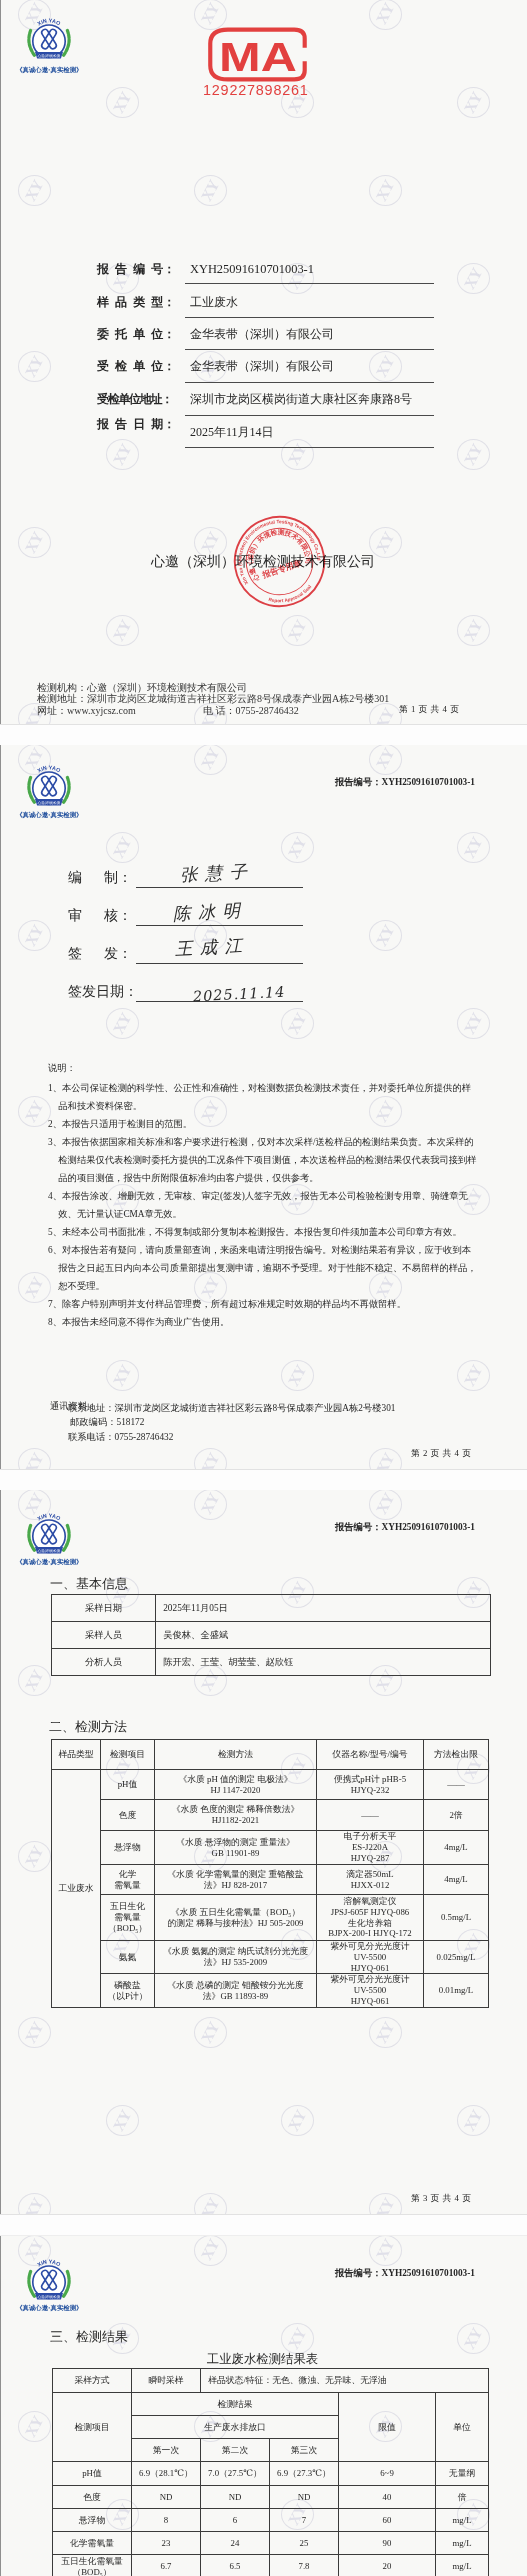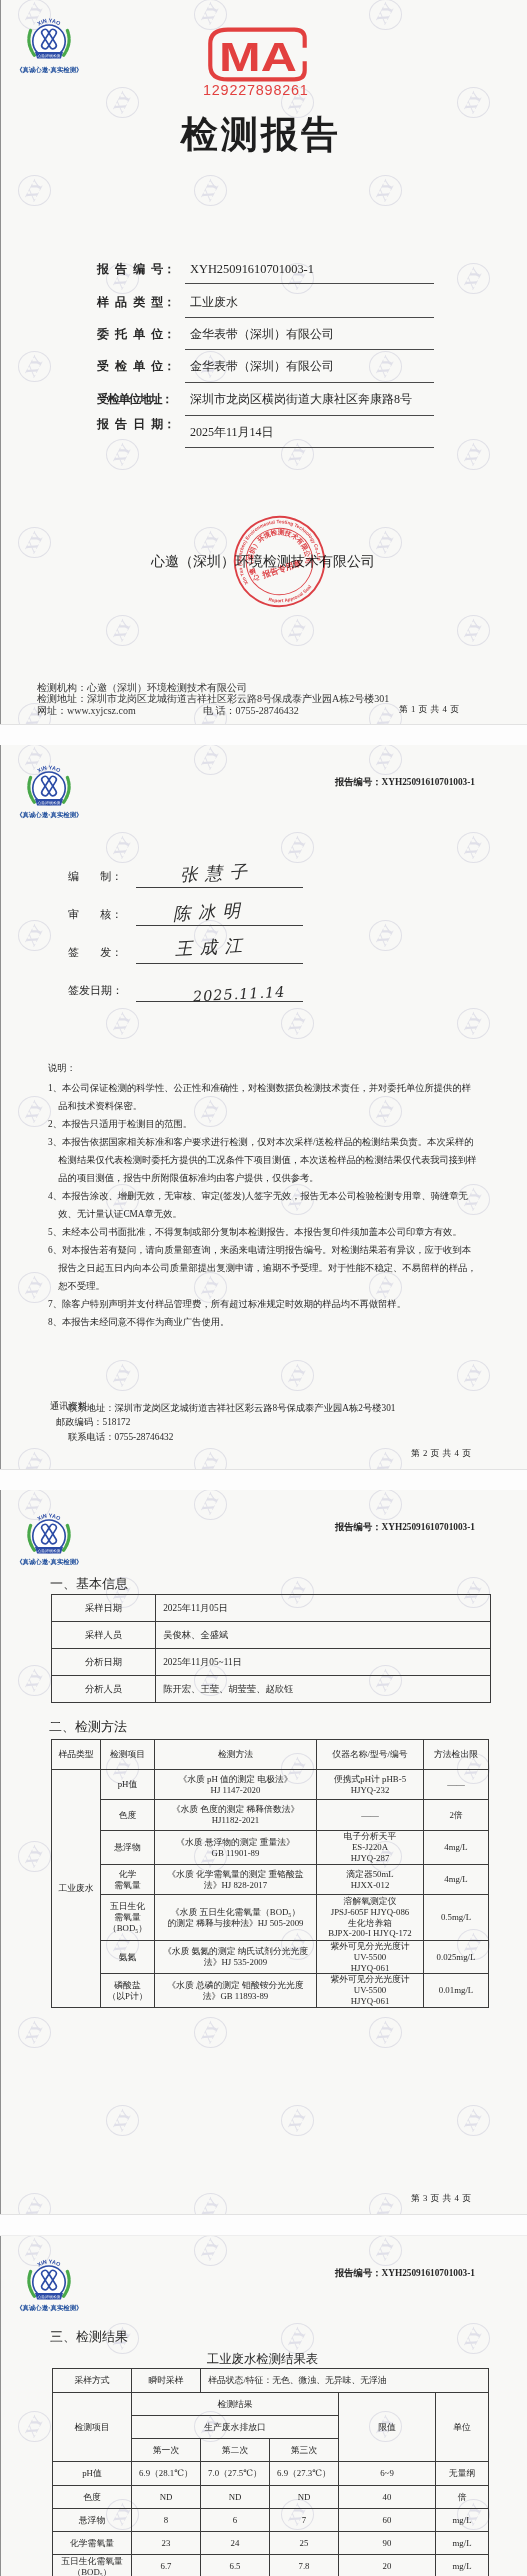--- a/index.html
+++ b/index.html
@@ -18,21 +18,21 @@
 .cma-num{position:absolute;left:202px;top:82px;font:14.4px "Liberation Sans",sans-serif;color:#e2403f;letter-spacing:0.8px;z-index:2;}
 .title{position:absolute;left:0;width:520px;top:110px;text-align:center;font-size:37px;font-weight:bold;letter-spacing:3.1px;color:#1e1e1e;z-index:2;}
 .f-label{position:absolute;left:96px;width:75px;font-size:12px;font-weight:bold;white-space:pre;word-spacing:3.1px;line-height:14.4px;z-index:2;}
 .f-label.compact{letter-spacing:-1.3px;}
 .f-value{position:absolute;left:189px;font-size:12px;line-height:14.4px;white-space:nowrap;z-index:2;}
 .f-line{position:absolute;left:184px;width:249px;height:0;border-top:0.8px solid #4a4a4a;z-index:2;}
 .company{position:absolute;left:0;width:524px;top:553px;text-align:center;font-size:14px;z-index:2;}
 .seal{position:absolute;width:95px;height:95px;z-index:3;opacity:.88;mix-blend-mode:multiply;}
 .foot{position:absolute;left:36px;font-size:10px;white-space:pre;color:#333;z-index:2;}
 
-.s-label{position:absolute;left:67px;font-size:11px;white-space:pre;word-spacing:18.5px;z-index:2;}
+.s-label{position:absolute;left:67px;font-size:14px;white-space:pre;word-spacing:18.5px;z-index:2;}
 .s-line{position:absolute;left:135px;width:167px;height:0;border-top:0.8px solid #3f3f3f;z-index:2;}
 .sig{position:absolute;font:italic 17.5px "DejaVu Serif",serif;color:#2b2b2b;letter-spacing:7.2px;white-space:nowrap;z-index:3;transform:rotate(-3deg);}
 .sig.date{font-size:14.4px;letter-spacing:1px;}
 .notes-title{position:absolute;left:47px;top:317px;font-size:9.3px;z-index:2;}
 .notes{position:absolute;left:47px;top:334px;width:429px;font-size:9.3px;line-height:18px;z-index:2;}
 .notes div{padding-left:10.3px;text-indent:-10.3px;}
 .contact{position:absolute;font-size:9.3px;font-weight:normal;white-space:nowrap;z-index:2;}
 
 table{position:absolute;border-collapse:collapse;table-layout:fixed;font-size:8.8px;z-index:2;margin-left:8px;}
 td,th{border:0.8px solid #3b3b3b;text-align:center;vertical-align:middle;padding:0 2.1px;line-height:10.8px;white-space:pre-line;font-weight:normal;}
@@ -140,21 +140,20 @@
     <path d="M24,76 L76,76 L72,88 L28,88 Z" fill="#2b4ba6"></path>
     <text x="50" y="85" font-size="6.5" fill="#fff" text-anchor="middle">心邀|环境|检测</text>
   </svg>
   <div class="tagline" style="top:66px">《真诚心邀·真实检测》</div>
 
   <svg class="cma" viewBox="0 0 200 106">
     <path d="M190,40 L190,22 Q190,5 170,5 L42,5 Q8,5 8,32 L8,74 Q8,101 42,101 L170,101 Q190,101 190,84 L190,66" fill="none" stroke="#e2403f" stroke-width="8"></path>
     <text x="100" y="84" text-anchor="middle" font-size="78" font-weight="bold" fill="#e2403f" font-family="Liberation Sans, sans-serif" textLength="150" lengthAdjust="spacingAndGlyphs">MA</text>
   </svg>
   <div class="cma-num">129227898261</div>
-  <div class="title">检测报告</div>
 
   <div class="f-label" style="top:262px">报 告 编 号：</div>
   <div class="f-value" style="top:262px;font-size:12.4px">XYH25091610701003-1</div>
   <div class="f-line" style="top:283px"></div>
 
   <div class="f-label" style="top:295px">样 品 类 型：</div>
   <div class="f-value" style="top:295px">工业废水</div>
   <div class="f-line" style="top:317px"></div>
 
   <div class="f-label" style="top:327px">委 托 单 位：</div>
@@ -322,21 +321,21 @@
     <div>3、本报告依据国家相关标准和客户要求进行检测，仅对本次采样/送检样品的检测结果负责。本次采样的检测结果仅代表检测时委托方提供的工况条件下项目测值，本次送检样品的检测结果仅代表我司接到样品的项目测值，报告中所附限值标准均由客户提供，仅供参考。</div>
     <div>4、本报告涂改、增删无效，无审核、审定(签发)人签字无效，报告无本公司检验检测专用章、骑缝章无效、无计量认证CMA章无效。</div>
     <div>5、未经本公司书面批准，不得复制或部分复制本检测报告。本报告复印件须加盖本公司印章方有效。</div>
     <div>6、对本报告若有疑问，请向质量部查询，来函来电请注明报告编号。对检测结果若有异议，应于收到本报告之日起五日内向本公司质量部提出复测申请，逾期不予受理。对于性能不稳定、不易留样的样品，恕不受理。</div>
     <div>7、除客户特别声明并支付样品管理费，所有超过标准规定时效期的样品均不再做留样。</div>
     <div>8、本报告未经同意不得作为商业广告使用。</div>
   </div>
 
   <div class="contact" style="top:655px;left:49px;font-weight:normal">通讯资料：</div>
   <div class="contact" style="top:657px;left:67px">联系地址：深圳市龙岗区龙城街道吉祥社区彩云路8号保成泰产业园A栋2号楼301</div>
-  <div class="contact" style="top:671px;left:55px">邮政编码：518172</div>
+  <div class="contact" style="top:671px;left:69px">邮政编码：518172</div>
   <div class="contact" style="top:686px;left:67px">联系电话：0755-28746432</div>
   <div class="pageno" style="top:703px">第 2 页 共 4 页</div>
 </section>
 <div class="gap" style="top:1469px"></div>
 
 <section class="page" style="top:1490px">
     <div class="wm" style="left: 368px; top: 703px;">
       <span>XY</span>
     </div>
     <div class="wm" style="left: 193px; top: 703px;">
@@ -444,24 +443,20 @@
     <tbody>
         <tr>
           <td>采样日期</td>
           <td class="val">2025年11月05日</td>
         </tr>
     <tr>
           <td>采样人员</td>
           <td class="val">吴俊林、全盛斌</td>
         </tr>
     <tr>
-          <td>分析日期</td>
-          <td class="val">2025年11月05~11日</td>
-        </tr>
-    <tr>
           <td>分析人员</td>
           <td class="val">陈开宏、王莹、胡莹莹、赵欣钰</td>
         </tr>
   </tbody>
     </table>
 
   <div class="heading" style="top:228px;left:48px">二、检测方法</div>
   <table class="t2" style="top:249px;left:42px;width:437px">
     <colgroup>
         <col style="width:49px">

